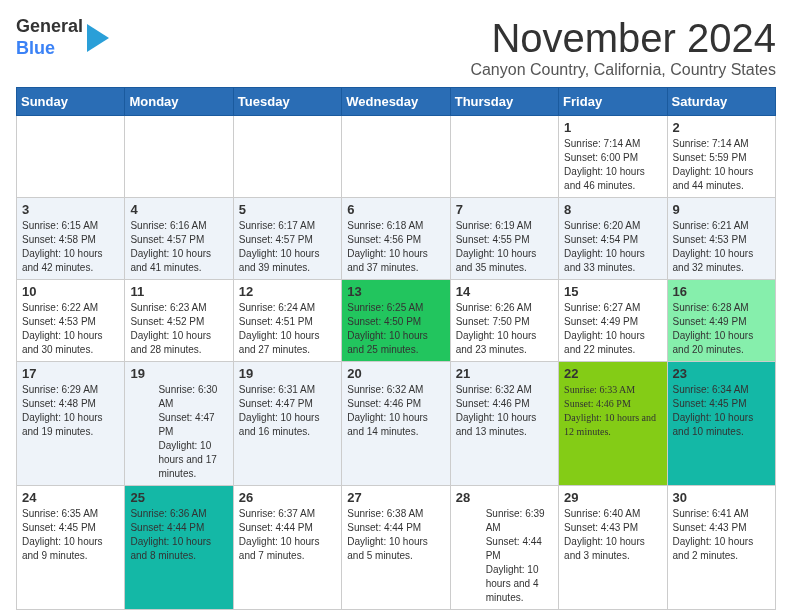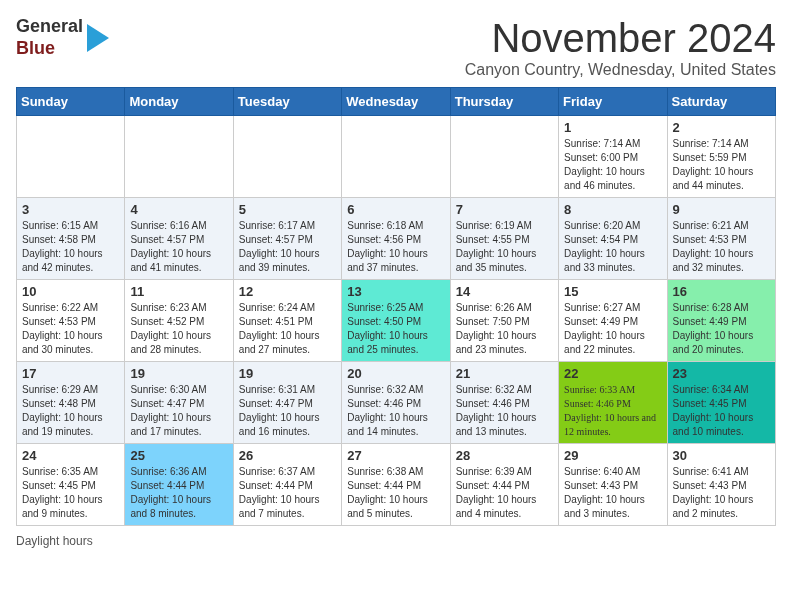--- a/index.html
+++ b/index.html
@@ -83,29 +83,29 @@
       color: #555;
     }
   </style>
 </head>
 <body>
 
 <div class="header">
   <div class="logo">
     <div style="display:flex; flex-direction:column; line-height:1.2;">
       <span style="font-size:18px; font-weight:bold; color:#333;">General</span>
-      <span style="font-size:18px; font-weight:bold; color:#7f1d1d;">Blue</span>
+      <span style="font-size:18px; font-weight:bold; color:#3b82f6;">Blue</span>
     </div>
     <svg width="22" height="28" viewBox="0 0 22 28">
       <polygon points="0,0 22,14 0,28" fill="#2a9fd8"></polygon>
     </svg>
   </div>
   <div class="title-block">
     <div class="month-title">November 2024</div>
-    <div class="subtitle">Canyon Country, Wednesday, United States</div>
+    <div class="subtitle">Canyon Country, California, Country States</div>
   </div>
 </div>
 
 <table class="calendar">
   <thead>
     <tr>
     <th>Sunday</th>
         <th>Monday</th>
         <th>Tuesday</th>
         <th>Wednesday</th>
@@ -190,21 +190,21 @@
           <div class="day-info" style="white-space: pre-line;">Sunrise: 6:23 AM
 Sunset: 4:52 PM
 Daylight: 10 hours and 28 minutes.</div>
         </td>
         <td style="background: rgb(255, 255, 255);">
           <span class="day-num">12</span>
           <div class="day-info" style="white-space: pre-line;">Sunrise: 6:24 AM
 Sunset: 4:51 PM
 Daylight: 10 hours and 27 minutes.</div>
         </td>
-        <td style="background: #5eead4;">
+        <td style="background: #22c55e;">
           <span class="day-num">13</span>
           <div class="day-info" style="white-space: pre-line;">Sunrise: 6:25 AM
 Sunset: 4:50 PM
 Daylight: 10 hours and 25 minutes.</div>
         </td>
         <td style="background: rgb(255, 255, 255);">
           <span class="day-num">14</span>
           <div class="day-info" style="white-space: pre-line;">Sunrise: 6:26 AM
 Sunset: 7:50 PM
 Daylight: 10 hours and 23 minutes.</div>
@@ -224,21 +224,21 @@
       </tr>
       <tr>
         <td style="background: rgb(238, 243, 249);">
           <span class="day-num">17</span>
           <div class="day-info" style="white-space: pre-line;">Sunrise: 6:29 AM
 Sunset: 4:48 PM
 Daylight: 10 hours and 19 minutes.</div>
         </td>
         <td style="background: rgb(238, 243, 249);">
           <span class="day-num">19</span>
-          <div class="day-info" style="white-space: pre-line;">Sunrise: 6:30 AM
+          <div class="day-info" style="white-space: pre-line; margin-left: 28px;">Sunrise: 6:30 AM
 Sunset: 4:47 PM
 Daylight: 10 hours and 17 minutes.</div>
         </td>
         <td style="background: rgb(238, 243, 249);">
           <span class="day-num">19</span>
           <div class="day-info" style="white-space: pre-line;">Sunrise: 6:31 AM
 Sunset: 4:47 PM
 Daylight: 10 hours and 16 minutes.</div>
         </td>
         <td style="background: rgb(238, 243, 249);">
@@ -266,41 +266,41 @@
 Daylight: 10 hours and 10 minutes.</div>
         </td>
       </tr>
       <tr>
         <td style="background: rgb(255, 255, 255);">
           <span class="day-num">24</span>
           <div class="day-info" style="white-space: pre-line;">Sunrise: 6:35 AM
 Sunset: 4:45 PM
 Daylight: 10 hours and 9 minutes.</div>
         </td>
-        <td style="background: #7dd3fc;">
+        <td style="background: #14b8a6;">
           <span class="day-num">25</span>
           <div class="day-info" style="white-space: pre-line;">Sunrise: 6:36 AM
 Sunset: 4:44 PM
 Daylight: 10 hours and 8 minutes.</div>
         </td>
         <td style="background: rgb(255, 255, 255);">
           <span class="day-num">26</span>
           <div class="day-info" style="white-space: pre-line;">Sunrise: 6:37 AM
 Sunset: 4:44 PM
 Daylight: 10 hours and 7 minutes.</div>
         </td>
         <td style="background: rgb(255, 255, 255);">
           <span class="day-num">27</span>
           <div class="day-info" style="white-space: pre-line;">Sunrise: 6:38 AM
 Sunset: 4:44 PM
 Daylight: 10 hours and 5 minutes.</div>
         </td>
         <td style="background: rgb(255, 255, 255);">
           <span class="day-num">28</span>
-          <div class="day-info" style="white-space: pre-line;">Sunrise: 6:39 AM
+          <div class="day-info" style="white-space: pre-line; margin-left: 30px;">Sunrise: 6:39 AM
 Sunset: 4:44 PM
 Daylight: 10 hours and 4 minutes.</div>
         </td>
         <td style="background: rgb(255, 255, 255);">
           <span class="day-num">29</span>
           <div class="day-info" style="white-space: pre-line;">Sunrise: 6:40 AM
 Sunset: 4:43 PM
 Daylight: 10 hours and 3 minutes.</div>
         </td>
         <td style="background: rgb(255, 255, 255);">

